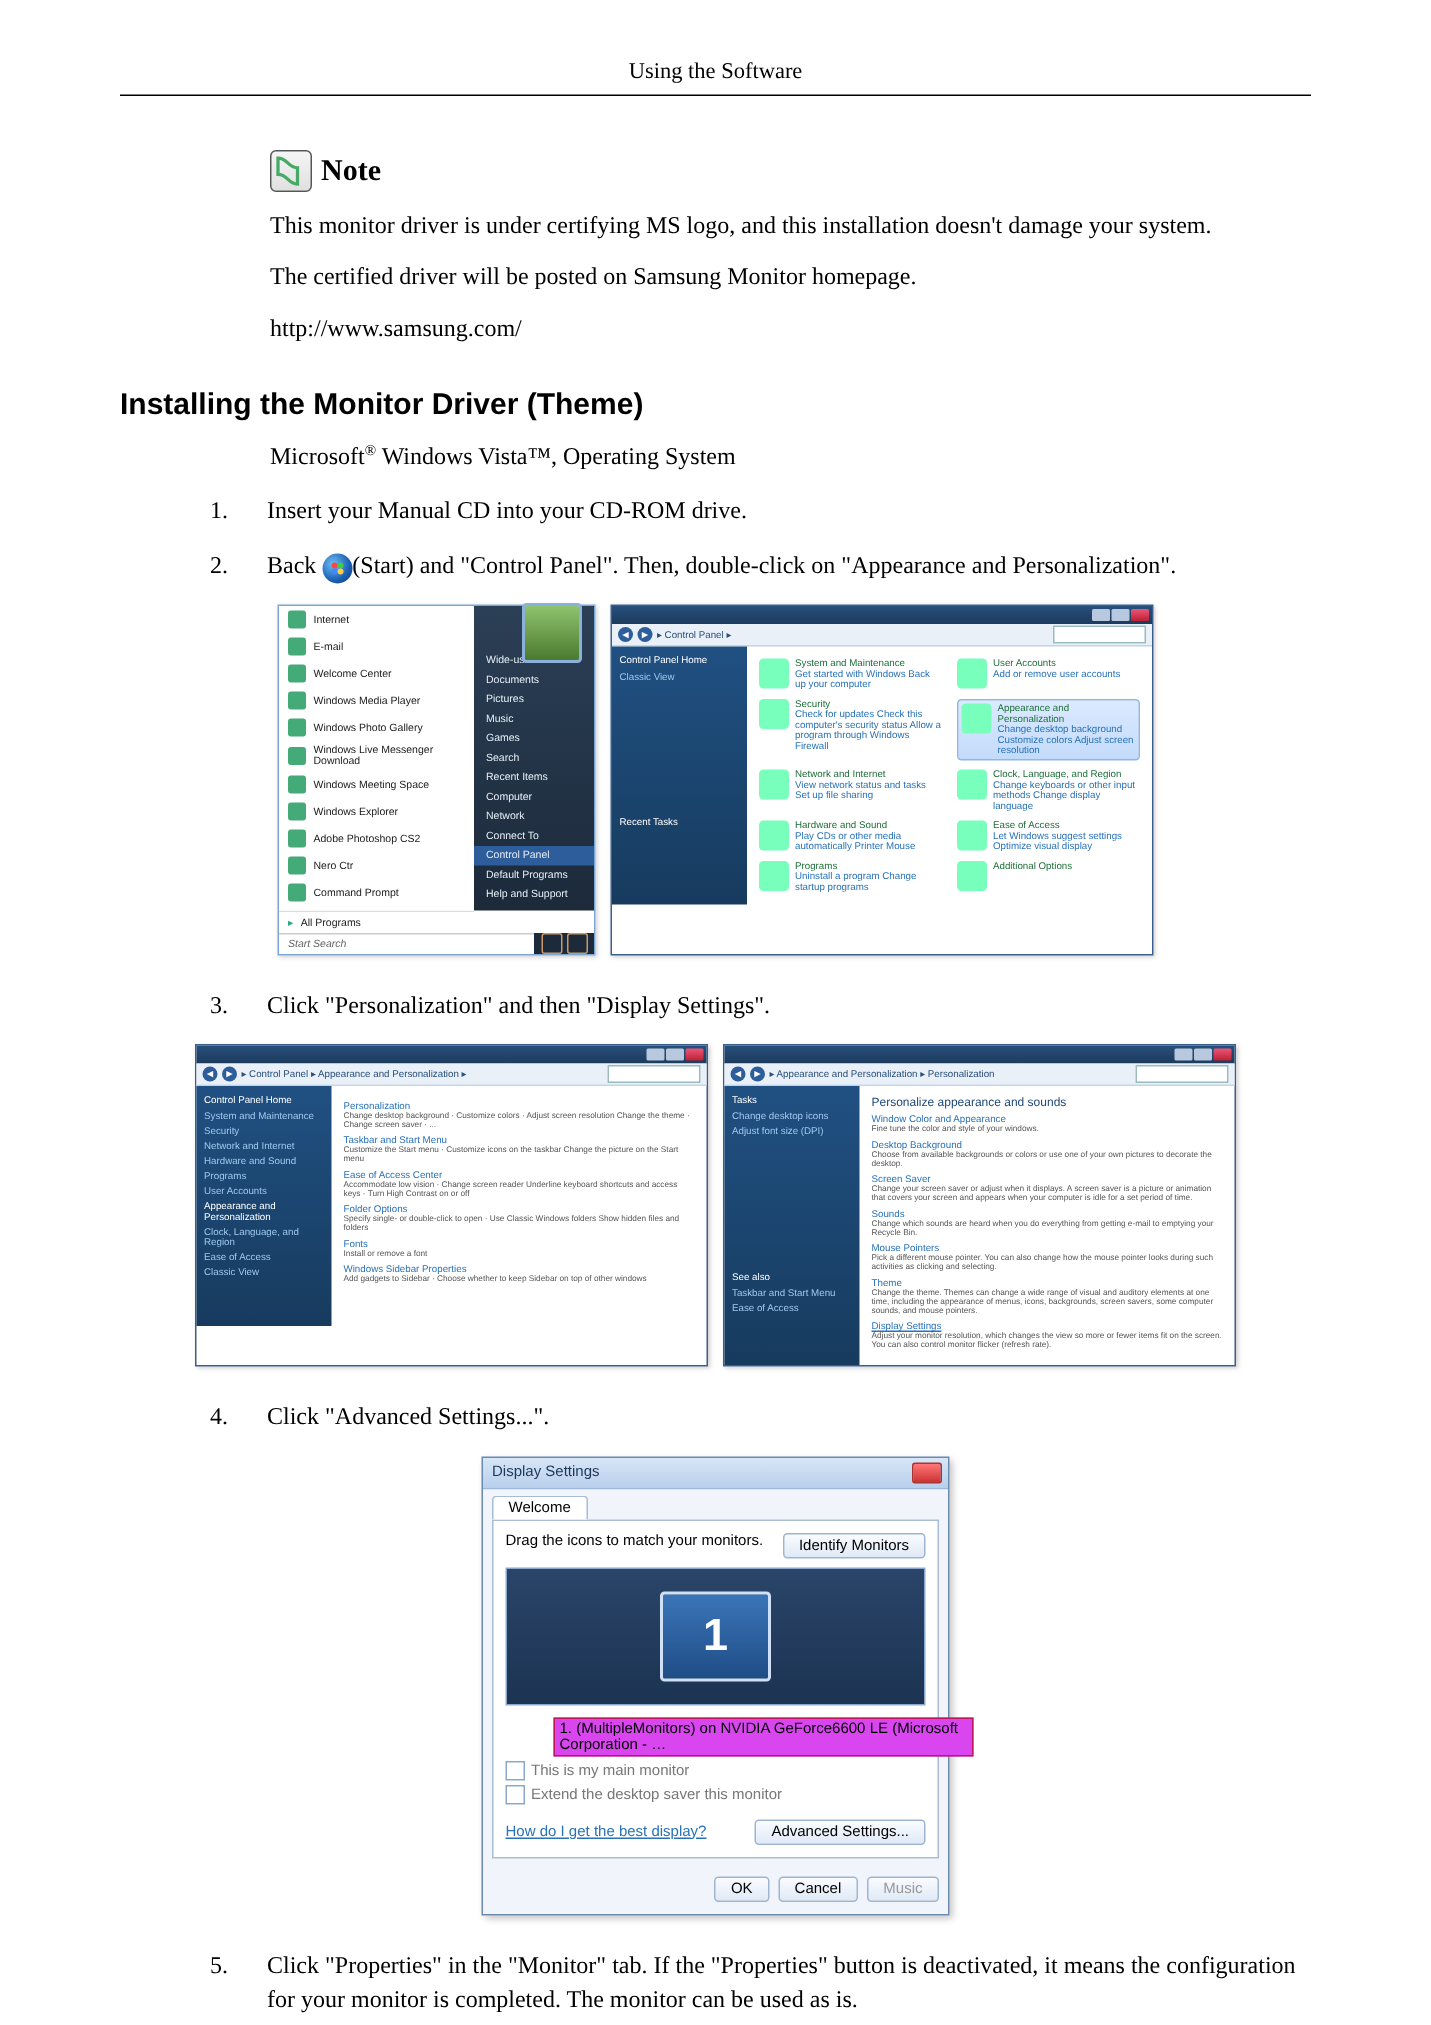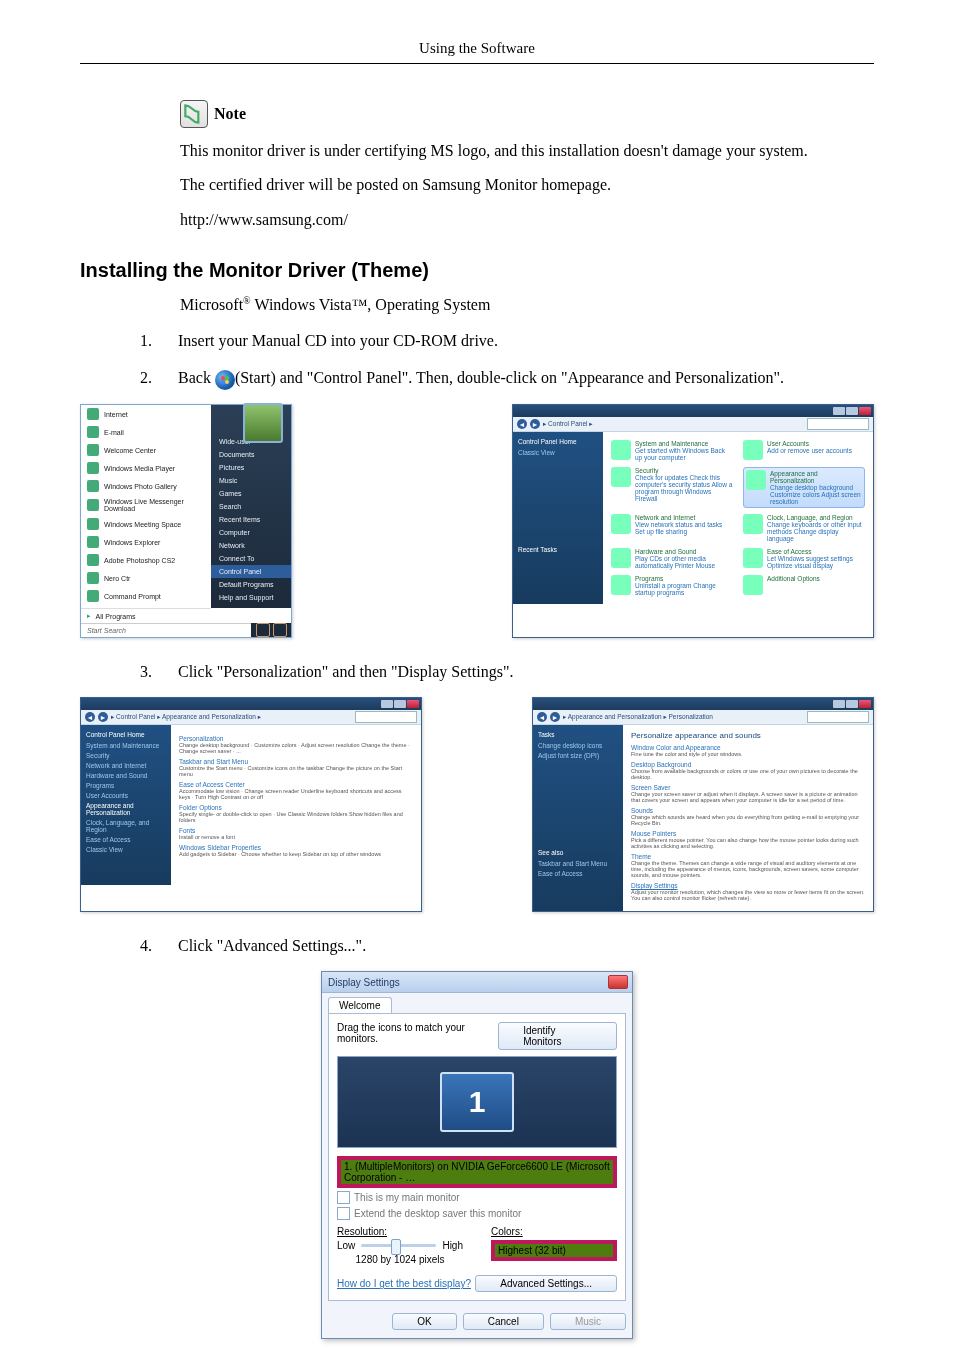--- a/index.html
+++ b/index.html
@@ -41,21 +41,21 @@
     height: 26px;
     border: 1.5px solid #555;
     border-radius: 4px;
     display: flex;
     align-items: center;
     justify-content: center;
     background: linear-gradient(#f5f5f5,#e0e0e0);
   }
   .note-label {
     font-weight: bold;
-    font-size: 16px;
+    font-size: 20px;
   }
   .para {
     font-size: 16px;
     line-height: 1.4;
     margin: 12px 0;
   }
   h2.section-heading {
     font-family: Arial, Helvetica, sans-serif;
     font-weight: bold;
     font-size: 20px;
@@ -85,21 +85,21 @@
     height: 20px;
     border-radius: 50%;
     background: radial-gradient(circle at 35% 35%, #6fbef0 0%, #1a5fb4 60%, #103a6a 100%);
     vertical-align: -3px;
     align-items: center;
     justify-content: center;
   }
   .inline-start-icon svg { width: 12px; height: 12px; }
   .figure-row {
     display: flex;
-    justify-content: space-between;
+    justify-content: center;
     gap: 10px;
     margin: 10px 0 22px 0;
   }
   .figure-wide {
     display: flex;
     justify-content: center;
     margin: 10px 0 22px 0;
   }
   
   .startmenu {
@@ -279,26 +279,27 @@
   .dlg .mon {
     width:70px;height:56px;
     background: linear-gradient(#3a75b9,#1f4d86);
     border:2px solid #cfe1f6;
     border-radius:3px;
     display:flex;align-items:center;justify-content:center;
     color:#fff; font-size:30px; font-weight:bold;
   }
   .dlg select, .dlg .combo {
     width:100%;
-    border:4px solid #be185d;
-    background:#4d7c0f;
+    border:1px solid #be185d;
+    background:#d946ef;
     padding:1px 3px;
     font-family: inherit;
     font-size: 10px;
     box-sizing: border-box;
+    margin-left: 32px;
   }
   .dlg .chk { display:flex; align-items:center; gap:4px; margin:3px 0; color:#777;}
   .dlg .chkbox { width:11px;height:11px;border:1px solid #8aa8cc; background:#fff;}
   .dlg .row2 { display:flex; gap:28px; margin-top:6px; }
   .dlg .row2 > div { flex:1; }
   .dlg .slider {
     display:flex; align-items:center; gap:6px; margin-top:3px;
   }
   .dlg .track {
     flex:1; height:3px; background:#bcd0e8; position:relative; border-radius:2px;
@@ -311,21 +312,21 @@
   .dlg .linkrow {
     display:flex; justify-content:space-between; align-items:center;
     margin-top:10px;
   }
   .dlg .link { color:#2972b8; text-decoration:underline; }
   .dlg .btns {
     display:flex; justify-content:flex-end; gap:6px;
     padding: 6px 6px 8px 6px;
   }
   .dlg .dbtn {
-    padding: 2px 24px;
+    padding: 2px 10px;
     background: linear-gradient(#fafcff,#dfe9f6);
     border:1px solid #9db5d2;
     border-radius:3px;
   }
   .dlg .dbtn.disabled { color:#999; }
 
   .sup { font-size: 10px; vertical-align: super; }
 </style>
 </head>
 <body>
@@ -724,37 +725,20 @@
         </div>
         <div class="combo">1. (MultipleMonitors) on NVIDIA GeForce6600 LE (Microsoft Corporation - …</div>
         <div class="chk">
           <span class="chkbox"></span>
           <span>This is my main monitor</span>
         </div>
         <div class="chk">
           <span class="chkbox"></span>
           <span>Extend the desktop saver this monitor</span>
         </div>
-        <div class="row2">
-          <div>
-            <div style="text-decoration:underline">Resolution:</div>
-            <div class="slider">
-              <span>Low</span>
-              <span class="track">
-                  <span class="thumb"></span>
-                </span>
-              <span>High</span>
-            </div>
-            <div class="resval">1280 by 1024 pixels</div>
-          </div>
-          <div>
-            <div style="text-decoration:underline">Colors:</div>
-            <div class="combo" style="margin-top:3px">Highest (32 bit)</div>
-          </div>
-        </div>
         <div class="linkrow">
           <span class="link">How do I get the best display?</span>
           <span class="dbtn">Advanced Settings...</span>
         </div>
       </div>
       <div class="btns">
         <span class="dbtn">OK</span>
         <span class="dbtn">Cancel</span>
         <span class="dbtn disabled">Music</span>
       </div>

